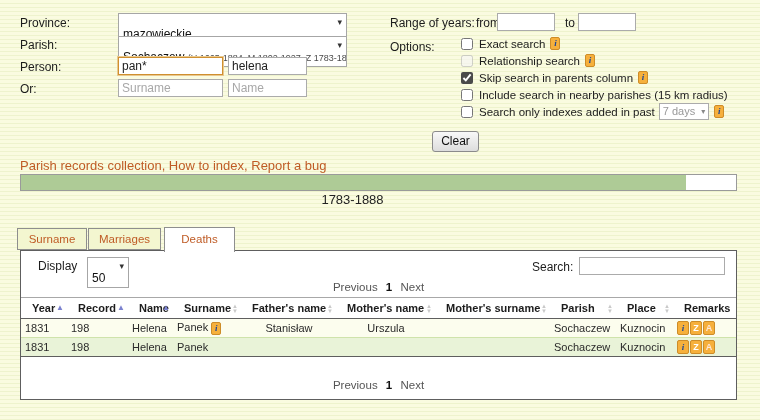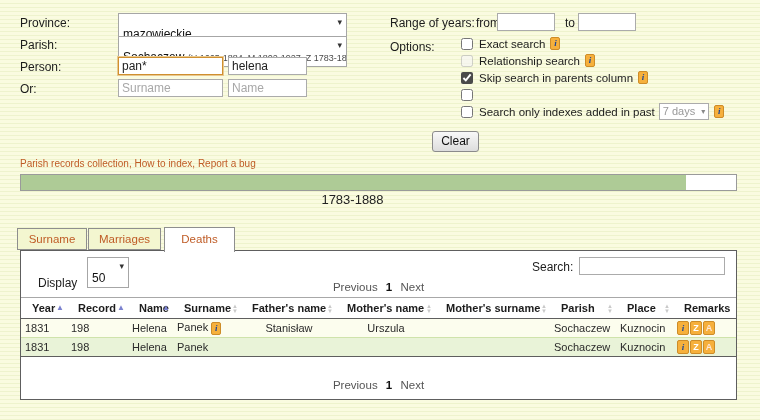--- a/index.html
+++ b/index.html
@@ -25,21 +25,21 @@
   .info-icon{display:inline-block;width:8px;height:11px;background:#f6b03c;border:1px solid #cd8c28;
              border-radius:2px;color:#1d4596;font:italic bold 9px "Liberation Serif",serif;
              line-height:11px;text-align:center;margin-left:5px;cursor:pointer;}
   .iselect{position:relative;display:inline-block;height:15px;line-height:15px;border:1px solid #ababab;
            background:#fff;color:#999;font-size:11px;padding:0 13px 0 3px;margin-left:4px;}
   .iselect .caret{position:absolute;right:3px;top:0;font-size:8px;color:#888;}
 
   .btn{position:absolute;height:19px;line-height:19px;text-align:center;font-size:12px;color:#111;
        background:linear-gradient(#f8f8f8,#dddddd);border:1px solid #8b8b8b;border-radius:3px;cursor:pointer;}
 
-  .links{position:absolute;font-size:10px;color:#bf5b25;white-space:nowrap;}
+  .links{position:absolute;font-size:13px;color:#bf5b25;white-space:nowrap;}
   .links a{color:#bf5b25;text-decoration:none;cursor:pointer;}
 
   .bar{position:absolute;height:15px;background:#fff;border:1px solid #9a9a9a;}
   .bar-fill{height:100%;background:#aecb96;}
   .bar-caption{position:absolute;font-size:13px;color:#222;text-align:center;}
 
   .tab{position:absolute;height:20px;line-height:20px;text-align:center;font-size:11.5px;color:#bf5b25;
        background:#f3f6d0;border:1px solid #8e8e8e;z-index:4;cursor:pointer;}
   .tab.active{background:#fff;border-bottom:none;height:24px;line-height:22px;z-index:6;}
 
@@ -112,20 +112,21 @@
     <span>Relationship search</span>
     <span class="info-icon">i</span>
   </label>
   <label class="opt" style="top:70px">
     <input type="checkbox" checked="" style="">
     <span>Skip search in parents column</span>
     <span class="info-icon">i</span>
   </label>
   <label class="opt" style="top:87px">
     <input type="checkbox" style="">
+    <span>Include search in nearby parishes (15 km radius)</span>
   </label>
   <label class="opt" style="top:104px">
     <input type="checkbox" style="">
     <span>Search only indexes added in past</span>
     <span class="iselect">
       <span>7 days</span>
       <span class="caret">▾</span>
     </span>
     <span class="info-icon">i</span>
   </label>
@@ -140,21 +141,21 @@
     <div class="bar-fill" style="width:93%"></div>
   </div>
   <div class="bar-caption" style="left:20px;top:192px;width:665px">1783-1888</div>
 
   <div class="tab" style="left:17px;top:228px;width:68px">Surname</div>
   <div class="tab" style="left:88px;top:228px;width:71px">Marriages</div>
   <div class="tab active" style="left:164px;top:227px;width:69px">Deaths</div>
 
   <div class="panel" style="left:20px;top:250px;width:715px;height:148px">
 
-    <span class="plabel" style="left:17px;top:25px">Display</span>
+    <span class="plabel" style="left:17px;top:8px">Display</span>
     <div class="fselect" style="left:66px;top:6px;width:20px">
       <span>50</span>
       <span class="caret">▾</span>
     </div>
 
     <span class="plabel" style="left:511px;top:9px">Search:</span>
     <input class="fin" style="left: 558px; top: 6px; width: 138px;">
 
     <div class="pager" style="top:30px">
       <span>Previous</span>

